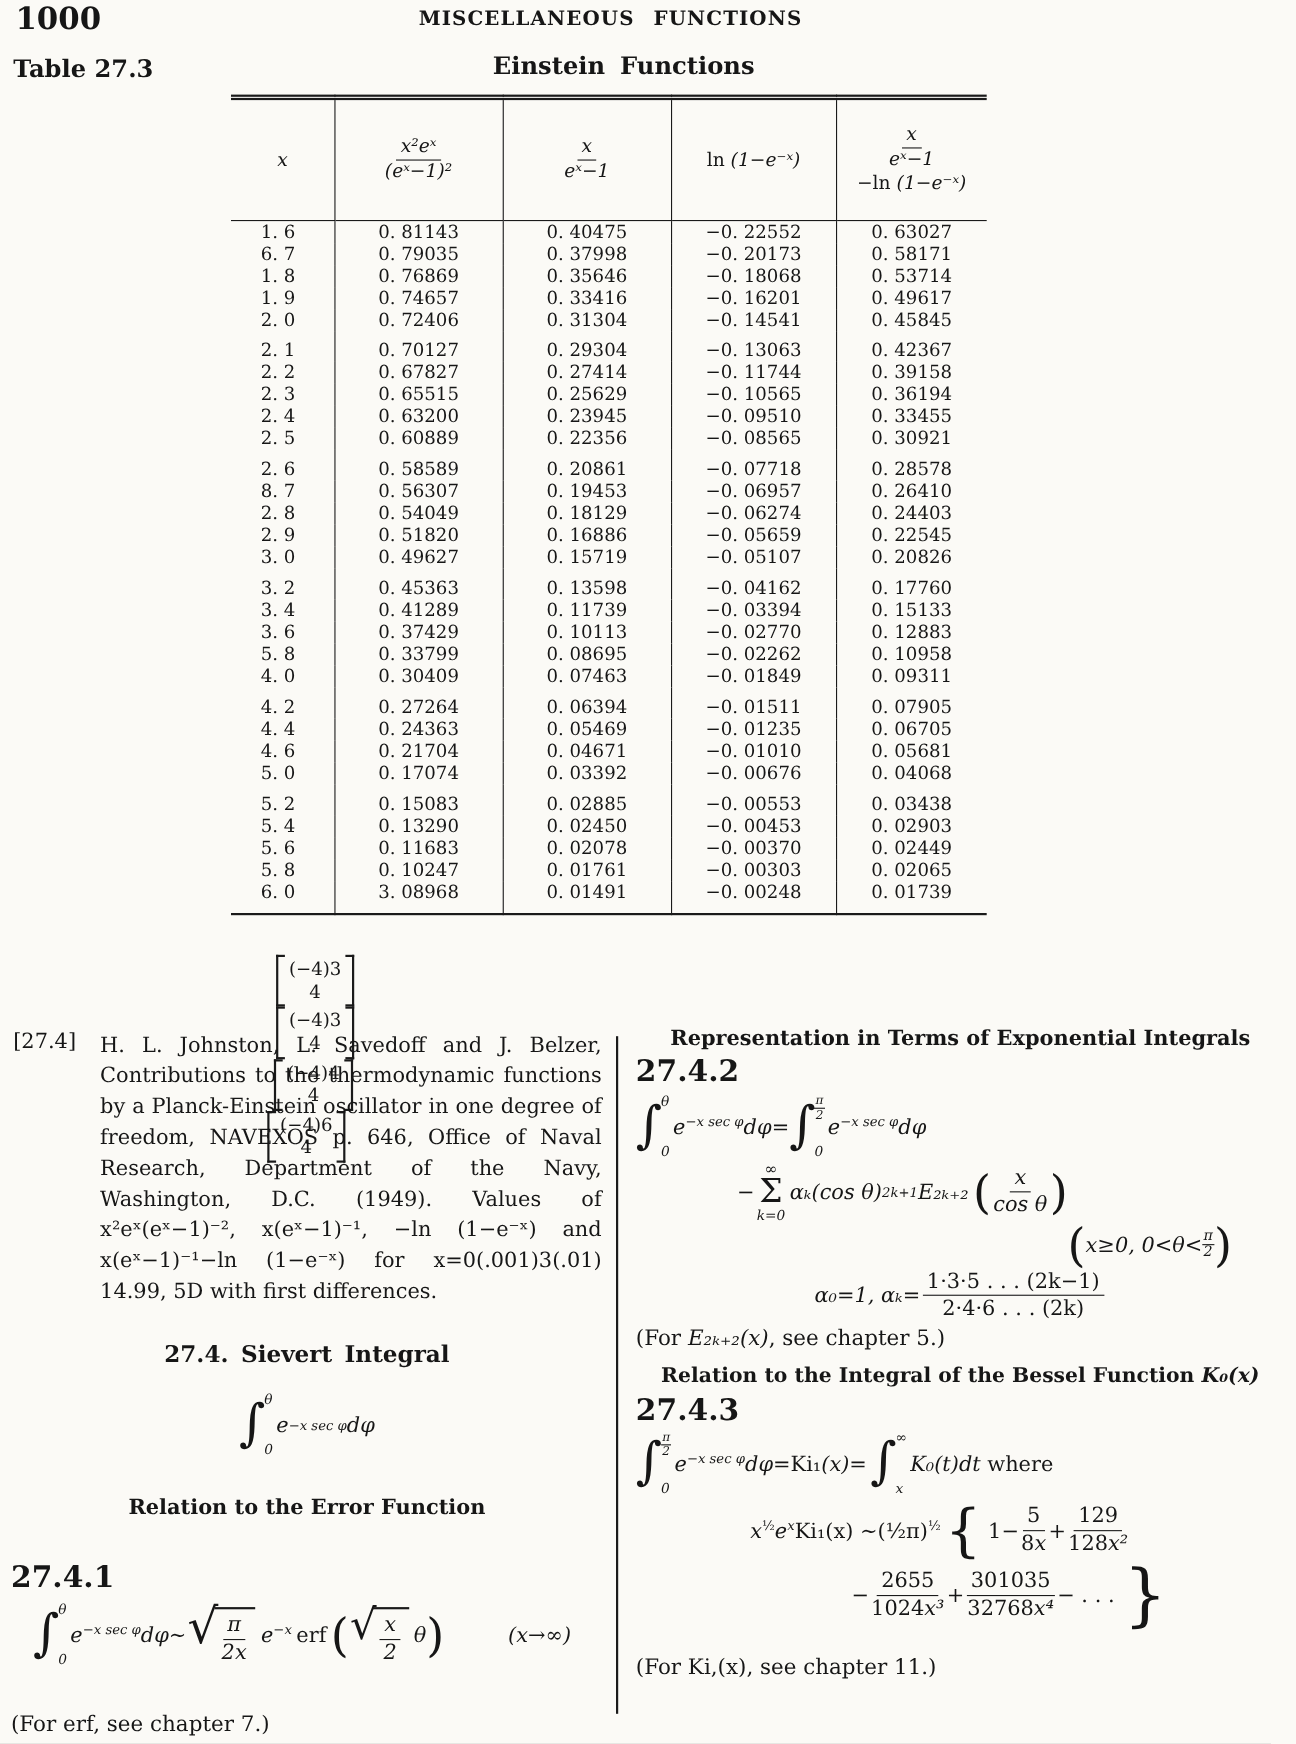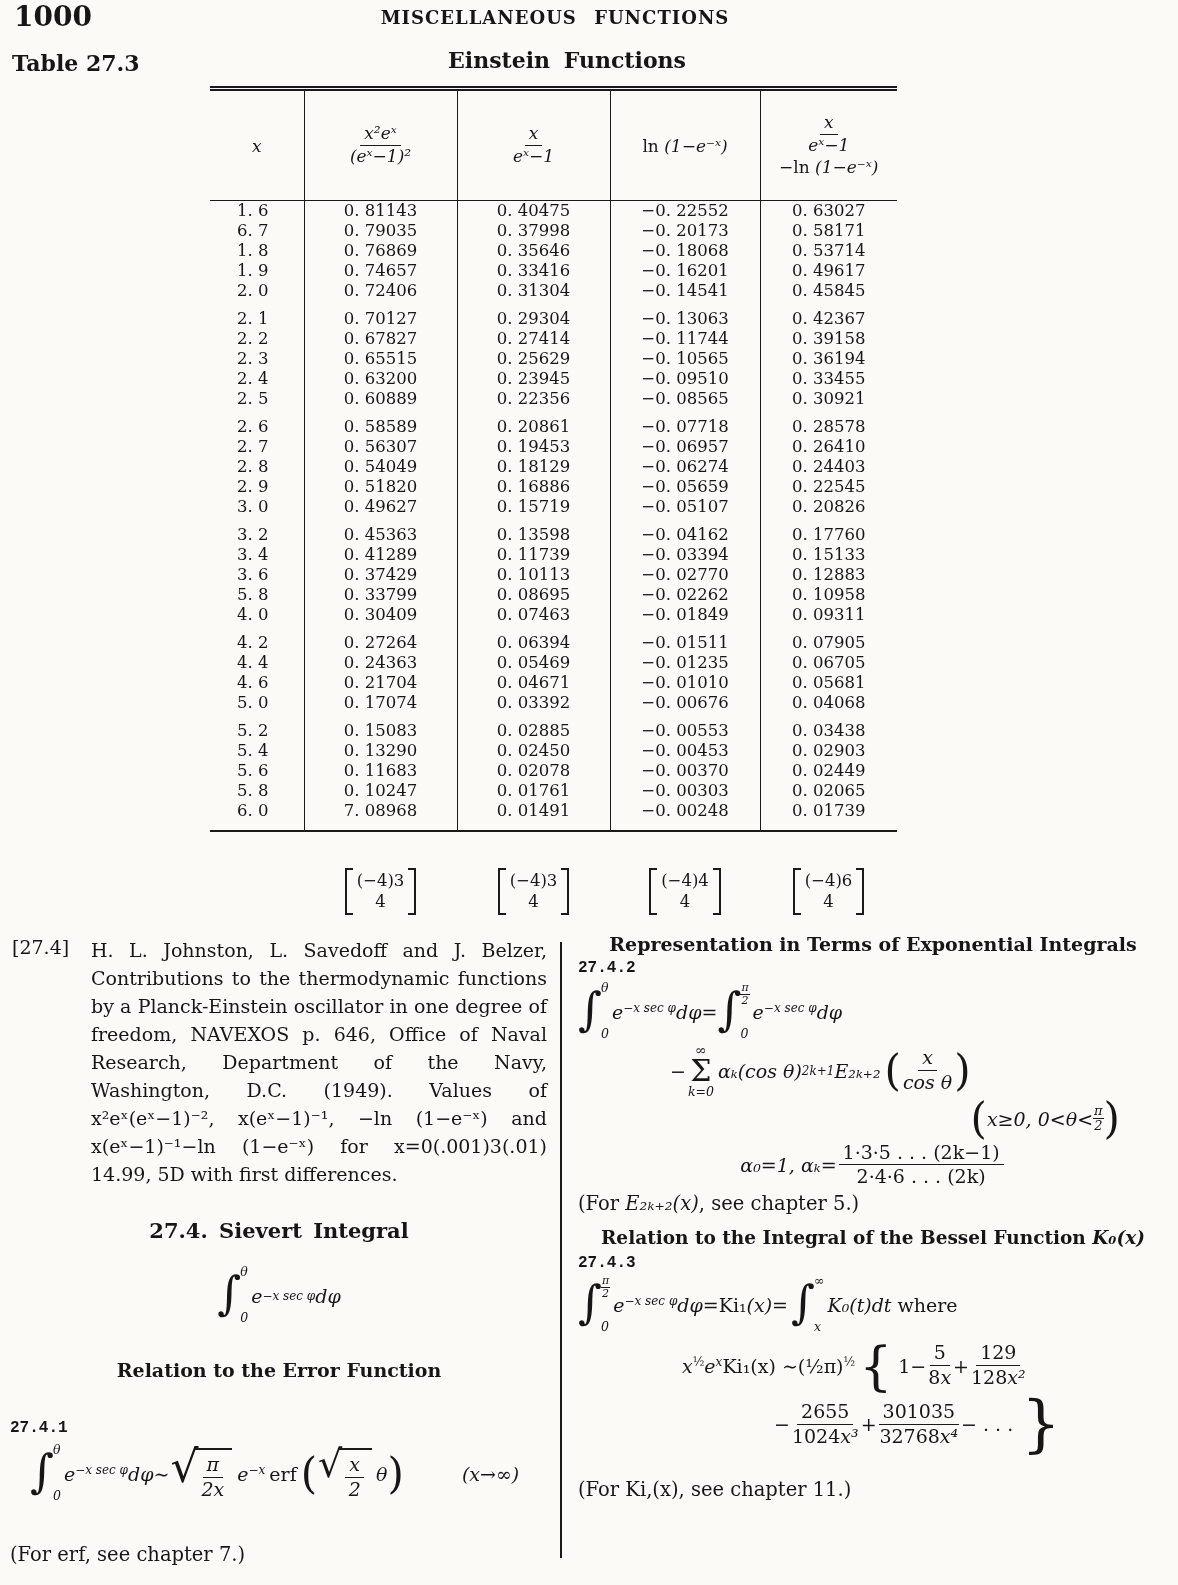--- a/index.html
+++ b/index.html
@@ -44,21 +44,21 @@
   .etable tbody tr.first td{}
   .etable tbody tr.last td{padding-bottom:9px;height:21px;}
 
   .frac{display:inline-flex;flex-direction:column;align-items:center;
     vertical-align:middle;line-height:1.15;margin:0 2px;}
   .frac .fn{border-bottom:1.5px solid #1a1a1a;padding:0 4px 1px;}
   .frac .fd{padding-top:1px;}
   .h5stack{display:flex;flex-direction:column;align-items:center;line-height:1.3;}
 
   
-  .ebr-row{position:absolute;left:210px;top:868px;width:687px;display:flex;}
+  .ebr-row{position:absolute;left:210px;top:868px;width:687px;display:flex;flex-direction:column;}
   .ebr-cell{display:flex;justify-content:center;}
   .ebr-cell.s0{width:94px;} .ebr-cell.s1{width:153px;}
   .ebr-cell.s2{width:153px;} .ebr-cell.s3{width:150px;} .ebr-cell.s4{width:137px;}
   .errbr{display:inline-flex;align-items:stretch;}
   .errbr .bl{width:8px;border:2.5px solid #1a1a1a;border-right:none;}
   .errbr .br{width:8px;border:2.5px solid #1a1a1a;border-left:none;}
   .errbr .bb{display:flex;flex-direction:column;align-items:center;
     padding:3px 4px;font-size:16.5px;line-height:1.25;}
 
   
@@ -67,21 +67,21 @@
   .lcol{position:absolute;left:10px;top:936px;width:538px;font-size:19px;}
   .rcol{position:absolute;left:578px;top:933px;width:590px;font-size:19px;}
 
   .ref{position:relative;}
   .ref .ref-label{position:absolute;left:2px;top:0;font-size:19px;}
   .ref p{margin:0 0 0 81px;width:456px;text-align:justify;line-height:28px;}
 
   .sec-head{text-align:center;font-size:21px;font-weight:bold;margin-top:30px;
     word-spacing:4px;}
   .sub-head{text-align:center;font-size:19px;font-weight:bold;margin-top:36px;}
-  .eqno{font-size:16px;font-weight:bold;margin-top:38px;font-family:Liberation Mono, monospace;}
+  .eqno{font-size:27px;font-weight:bold;margin-top:38px;}
   .note{font-size:19.5px;margin-top:42px;}
 
   .eq{display:flex;align-items:center;font-size:19px;}
   .eq .sp{flex:0 0 auto;}
 
   
   .int{display:inline-flex;align-items:center;margin-right:3px;}
   .isign{font-size:46px;line-height:0.82;transform:translateY(-2px);}
   .ilim{display:inline-flex;flex-direction:column;justify-content:space-between;
     height:54px;font-size:12.5px;font-style:italic;margin-left:-1px;line-height:1;}
@@ -233,21 +233,21 @@
           <td data-interactable="false">0. 30921</td>
         </tr>
         <tr data-interactable="false" class="gstart">
           <td data-interactable="false">2. 6</td>
           <td data-interactable="false">0. 58589</td>
           <td data-interactable="false">0. 20861</td>
           <td data-interactable="false">−0. 07718</td>
           <td data-interactable="false">0. 28578</td>
         </tr>
         <tr data-interactable="false">
-          <td data-interactable="false">2. 7</td>
+          <td data-interactable="false">8. 7</td>
           <td data-interactable="false">0. 56307</td>
           <td data-interactable="false">0. 19453</td>
           <td data-interactable="false">−0. 06957</td>
           <td data-interactable="false">0. 26410</td>
         </tr>
         <tr data-interactable="false">
           <td data-interactable="false">2. 8</td>
           <td data-interactable="false">0. 54049</td>
           <td data-interactable="false">0. 18129</td>
           <td data-interactable="false">−0. 06274</td>
@@ -353,21 +353,21 @@
         </tr>
         <tr data-interactable="false">
           <td data-interactable="false">5. 8</td>
           <td data-interactable="false">0. 10247</td>
           <td data-interactable="false">0. 01761</td>
           <td data-interactable="false">−0. 00303</td>
           <td data-interactable="false">0. 02065</td>
         </tr>
         <tr data-interactable="false" class="last">
           <td data-interactable="false">6. 0</td>
-          <td data-interactable="false">7. 08968</td>
+          <td data-interactable="false">3. 08968</td>
           <td data-interactable="false">0. 01491</td>
           <td data-interactable="false">−0. 00248</td>
           <td data-interactable="false">0. 01739</td>
         </tr>
       </tbody>
   </table>
 
   <div class="ebr-row" data-interactable="false">
     <div class="ebr-cell s0" data-interactable="false"></div>
     <div class="ebr-cell s1" data-interactable="false">

